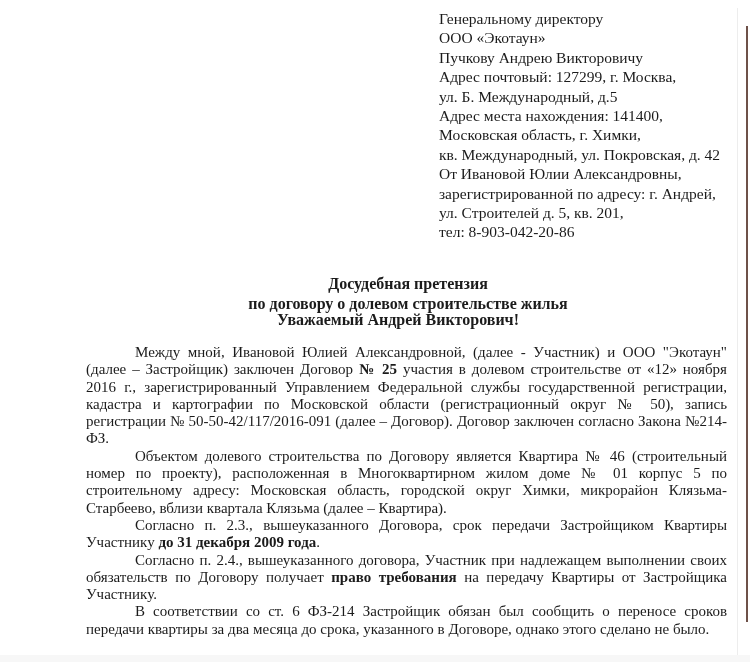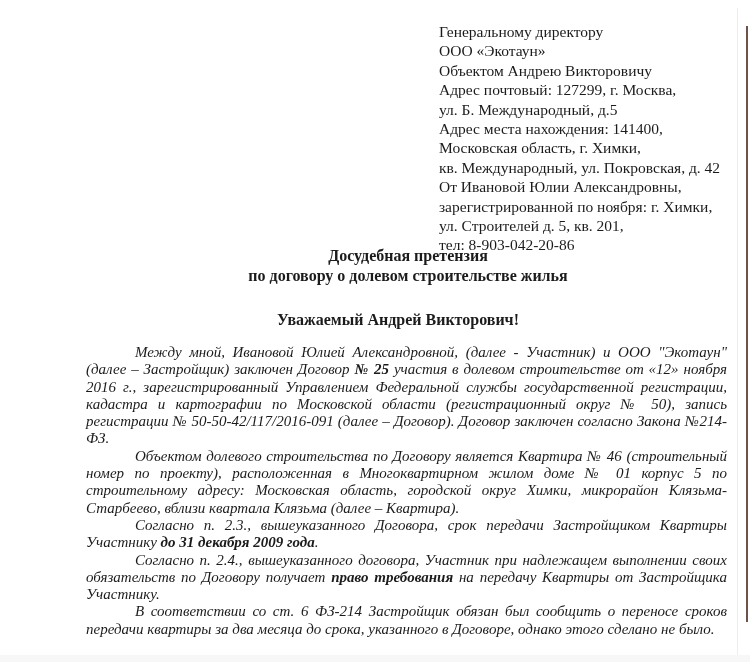--- a/index.html
+++ b/index.html
@@ -12,33 +12,33 @@
     width: 750px;
     height: 662px;
     background: #ffffff;
     overflow: hidden;
     font-family: "Liberation Serif", "DejaVu Serif", serif;
     color: #1b1b1b;
   }
   
   .recipient {
     position: absolute;
-    top: 22px;
+    top: 9px;
     left: 439px;
     width: 300px;
     font-size: 15.5px;
     line-height: 19.4px;
   }
   .addr-line { white-space: nowrap; }
   .addr-line.bold { font-weight: normal; }
 
   
   .doc-title {
     position: absolute;
-    top: 246px;
+    top: 274px;
     left: 86px;
     width: 644px;
     text-align: center;
     font-weight: bold;
     font-size: 16px;
     line-height: 19.6px;
   }
   .salutation {
     position: absolute;
     top: 310px;
@@ -56,21 +56,20 @@
     top: 344px;
     left: 86px;
     width: 641px;
     font-size: 15px;
     line-height: 17.3px;
     text-align: justify;
   }
   .body-text p.para {
     margin: 0;
     text-indent: 49px;
-    font-style: italic;
   }
   .body-text .b { font-weight: bold; }
 
   
   .edge-faint {
     position: absolute;
     top: 8px;
     left: 737px;
     width: 1px;
     height: 648px;
@@ -99,28 +98,28 @@
 
 <div class="page">
 
   <div class="edge-faint"></div>
   <div class="edge-dark"></div>
   <div class="edge-bottom"></div>
 
   <div class="recipient">
     <div class="addr-line">Генеральному директору</div>
     <div class="addr-line bold">ООО «Экотаун»</div>
-    <div class="addr-line bold">Объектом Андрею Викторовичу</div>
+    <div class="addr-line bold">Пучкову Андрею Викторовичу</div>
     <div class="addr-line">Адрес почтовый: 127299, г. Москва,</div>
     <div class="addr-line">ул. Б. Международный, д.5</div>
     <div class="addr-line">Адрес места нахождения: 141400,</div>
     <div class="addr-line">Московская область, г. Химки,</div>
     <div class="addr-line">кв. Международный, ул. Покровская, д. 42</div>
     <div class="addr-line">От Ивановой Юлии Александровны,</div>
-    <div class="addr-line">зарегистрированной по ноября: г. Химки,</div>
+    <div class="addr-line">зарегистрированной по адресу: г. Андрей,</div>
     <div class="addr-line">ул. Строителей д. 5, кв. 201,</div>
     <div class="addr-line">тел: 8-903-042-20-86</div>
   </div>
 
   <div class="doc-title">
     <div>Досудебная претензия</div>
     <div>по договору о долевом строительстве жилья</div>
   </div>
 
   <div class="salutation">Уважаемый Андрей Викторович!</div>

